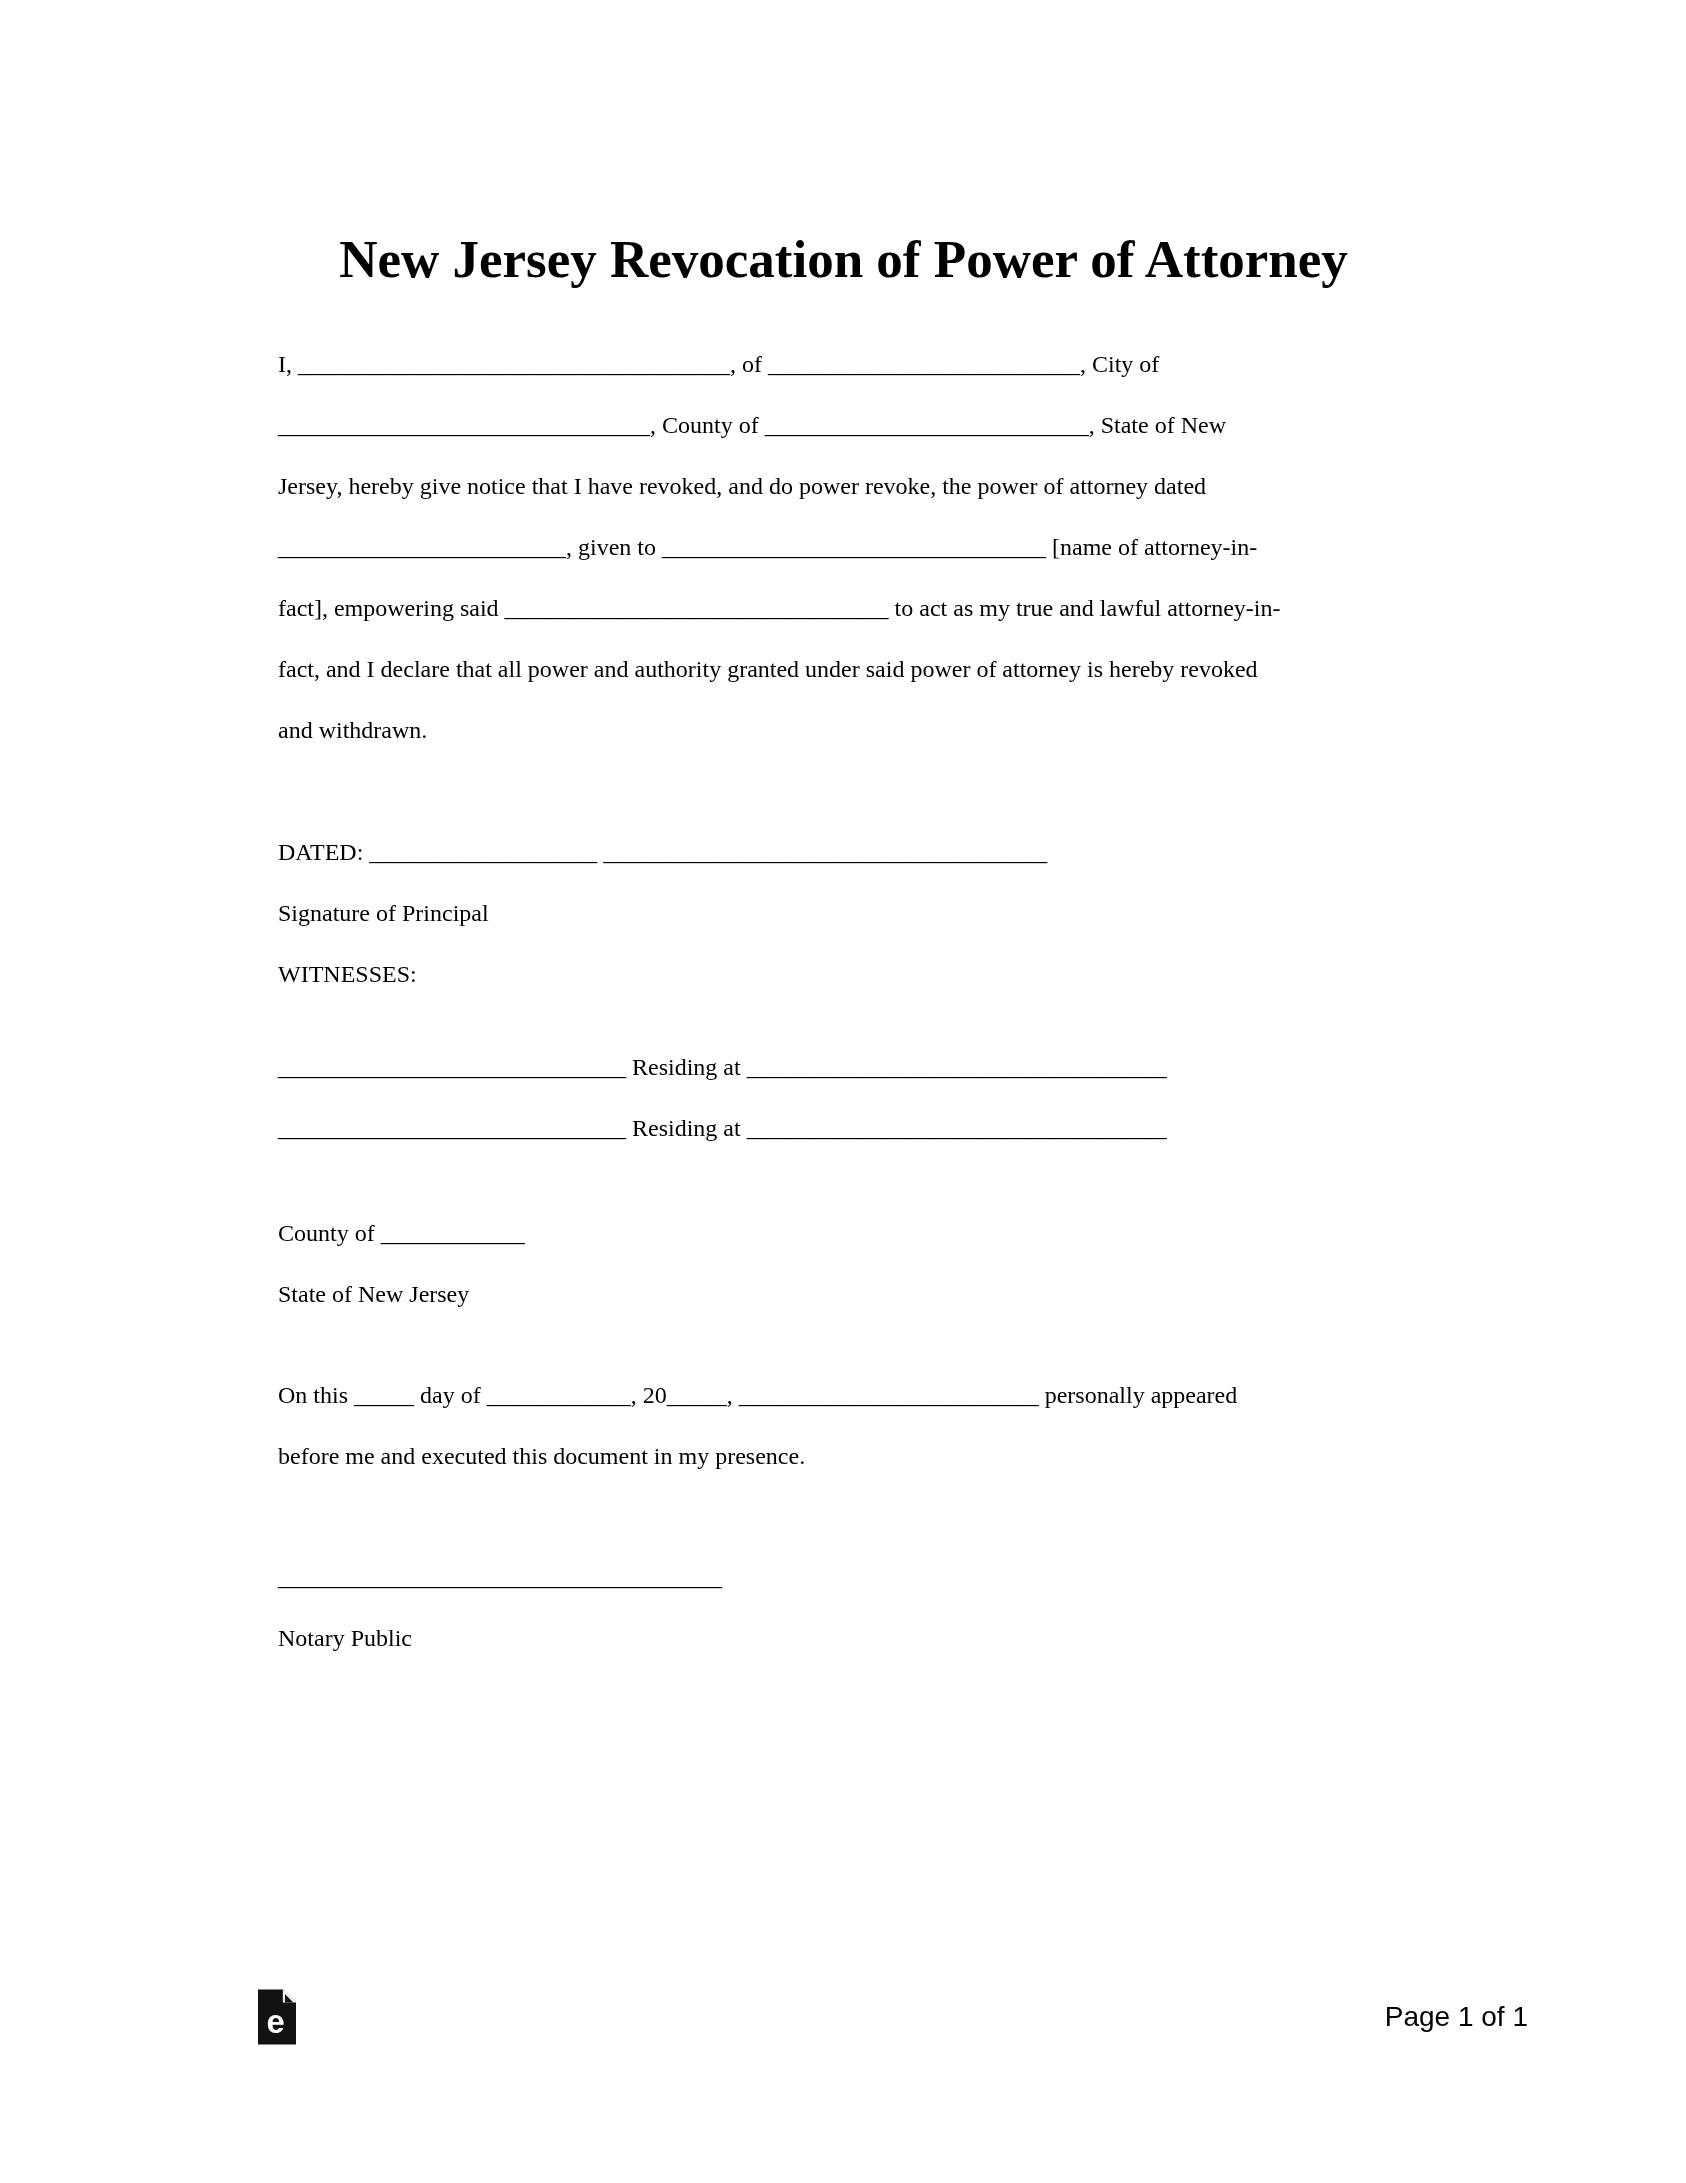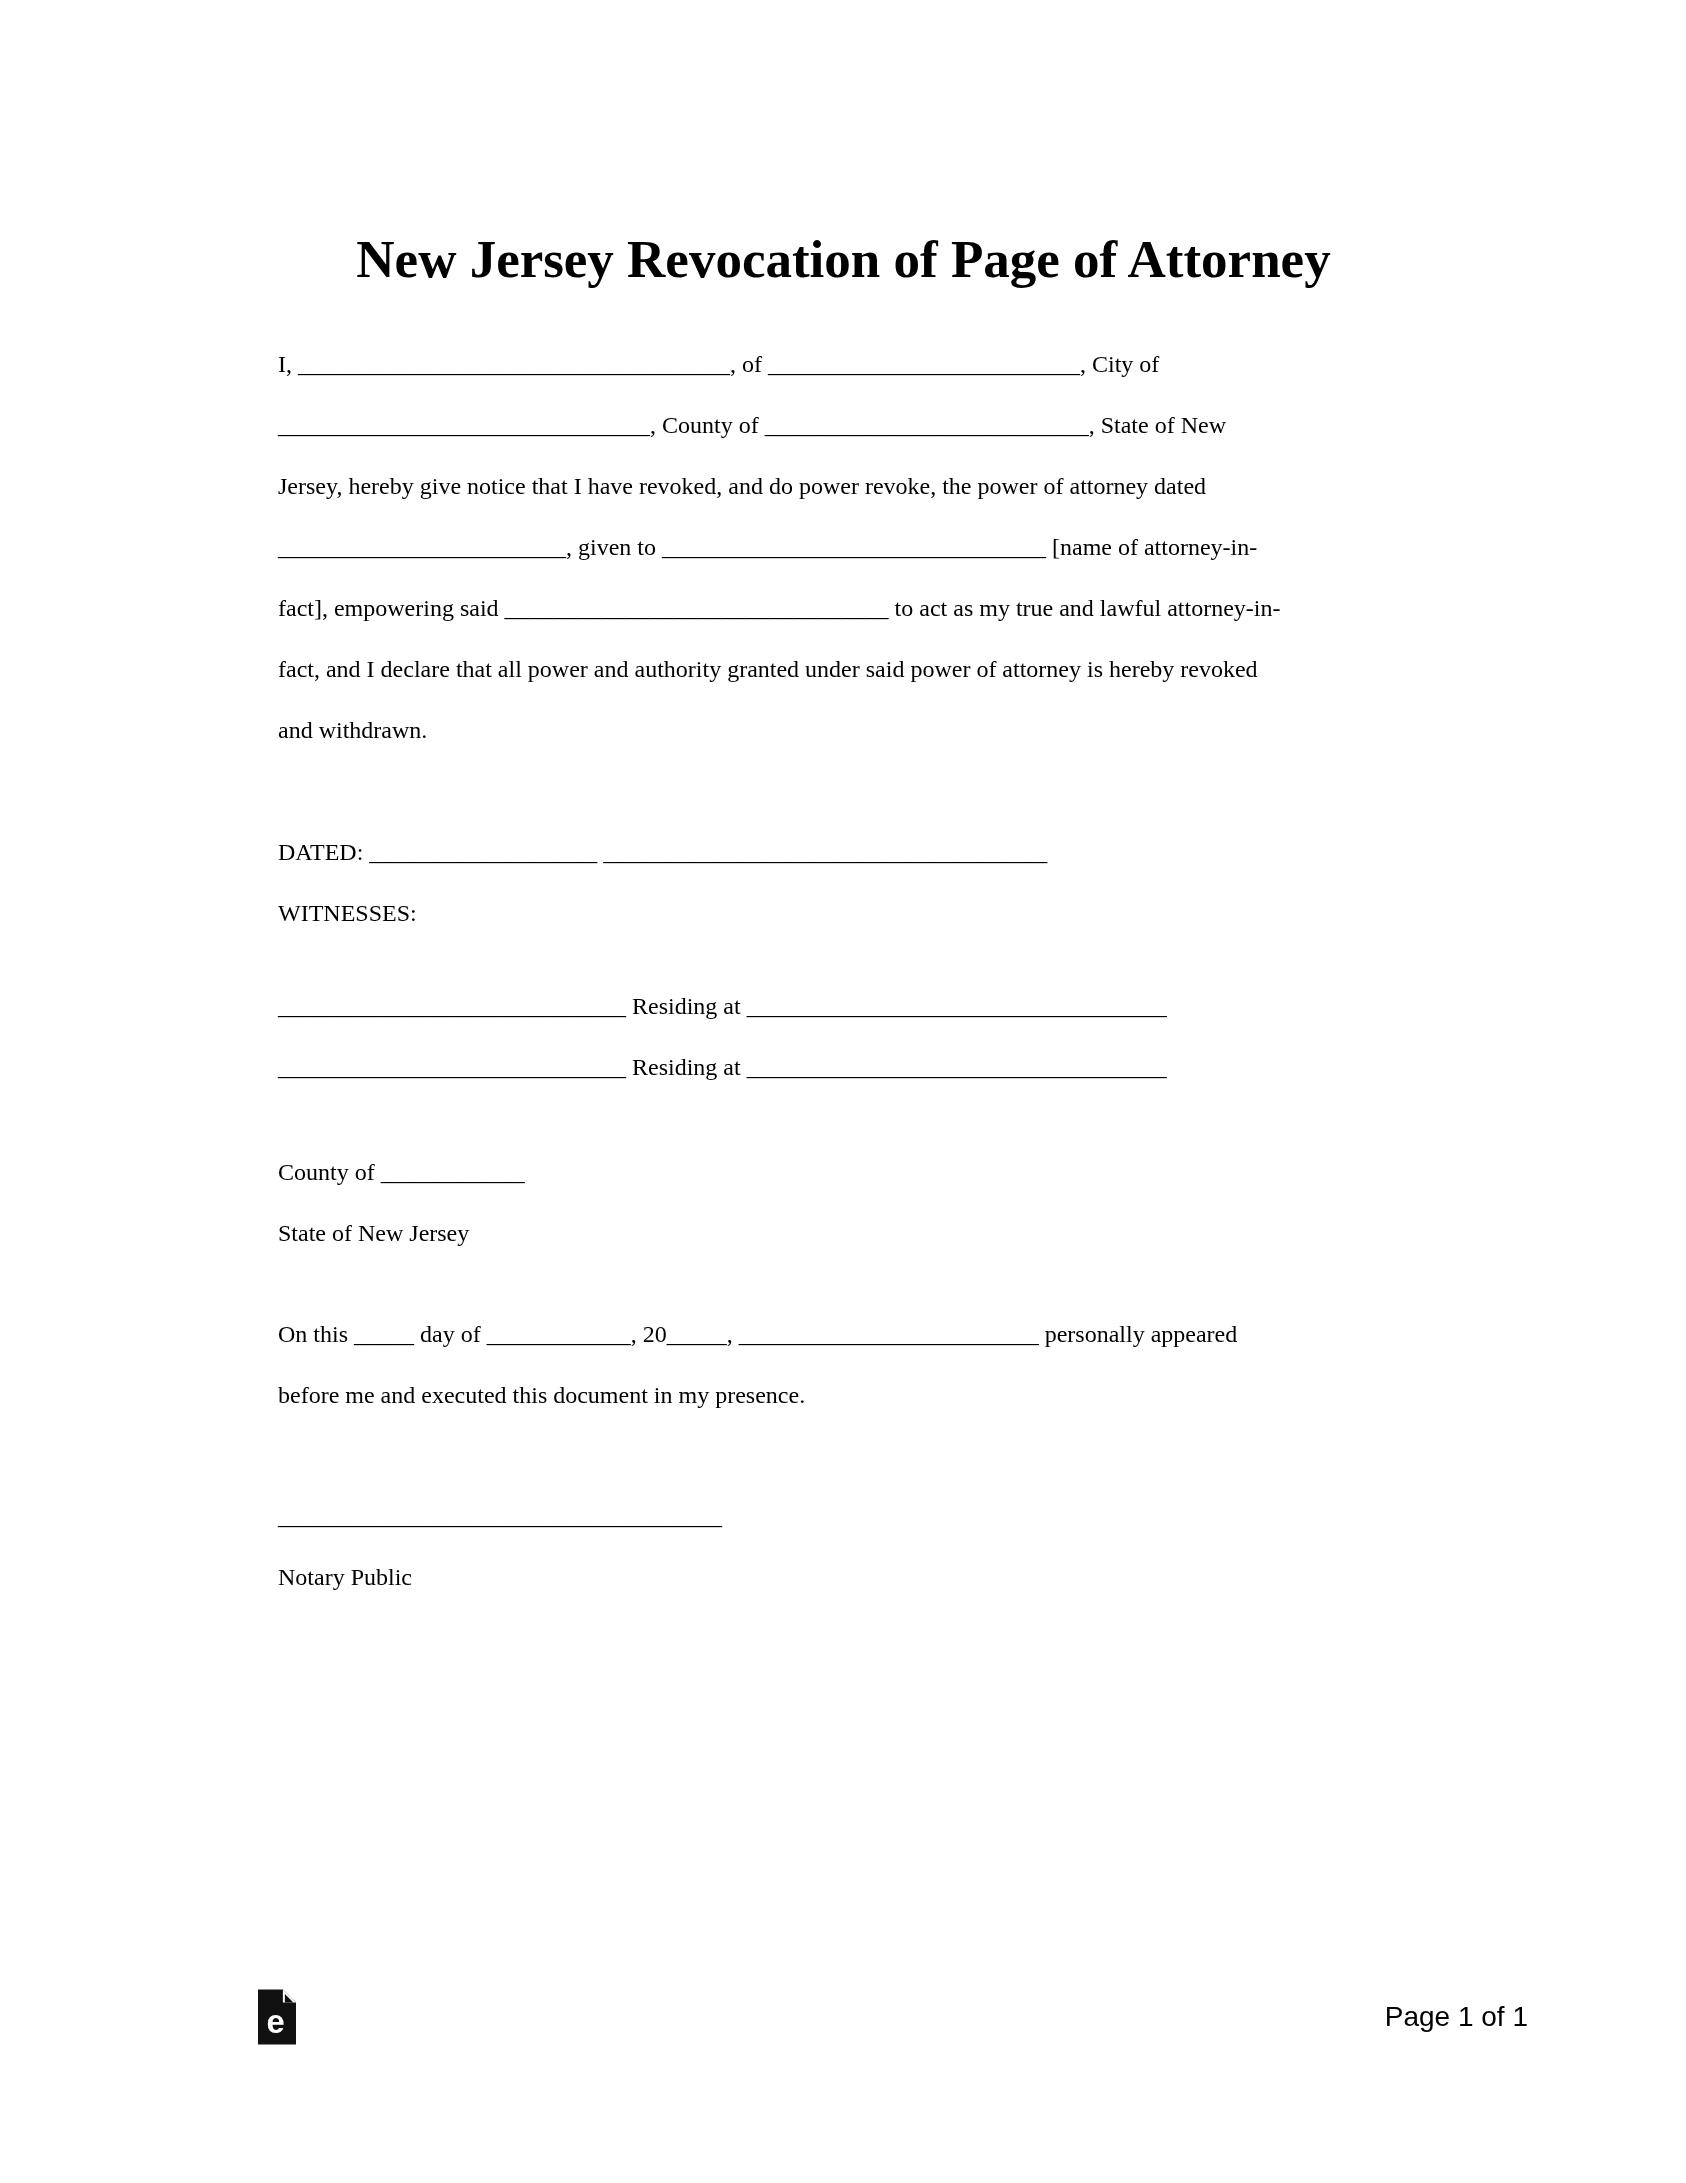--- a/index.html
+++ b/index.html
@@ -65,34 +65,35 @@
     font-family: "Liberation Sans", "DejaVu Sans", sans-serif;
     font-size: 28px;
     line-height: 1;
   }
 </style>
 </head>
 <body>
 
 <div class="page">
 
-  <h1 class="title">New Jersey Revocation of Page of Attorney</h1>
+  <h1 class="title">New Jersey Revocation of Power of Attorney</h1>
 
   <div class="content">
     <div class="line">I, ____________________________________, of __________________________, City of</div>
     <div class="line">_______________________________, County of ___________________________, State of New</div>
     <div class="line">Jersey, hereby give notice that I have revoked, and do power revoke, the power of attorney dated</div>
     <div class="line">________________________, given to ________________________________ [name of attorney-in-</div>
     <div class="line">fact], empowering said ________________________________ to act as my true and lawful attorney-in-</div>
     <div class="line">fact, and I declare that all power and authority granted under said power of attorney is hereby revoked</div>
     <div class="line">and withdrawn.</div>
 
     <div class="blank-row"></div>
 
     <div class="line">DATED: ___________________ _____________________________________</div>
+    <div class="line">Signature of Principal</div>
     <div class="line">WITNESSES:</div>
 
     <div class="gap-a"></div>
 
     <div class="line">_____________________________ Residing at ___________________________________</div>
     <div class="line">_____________________________ Residing at ___________________________________</div>
 
     <div class="gap-b"></div>
 
     <div class="line">County of ____________</div>

